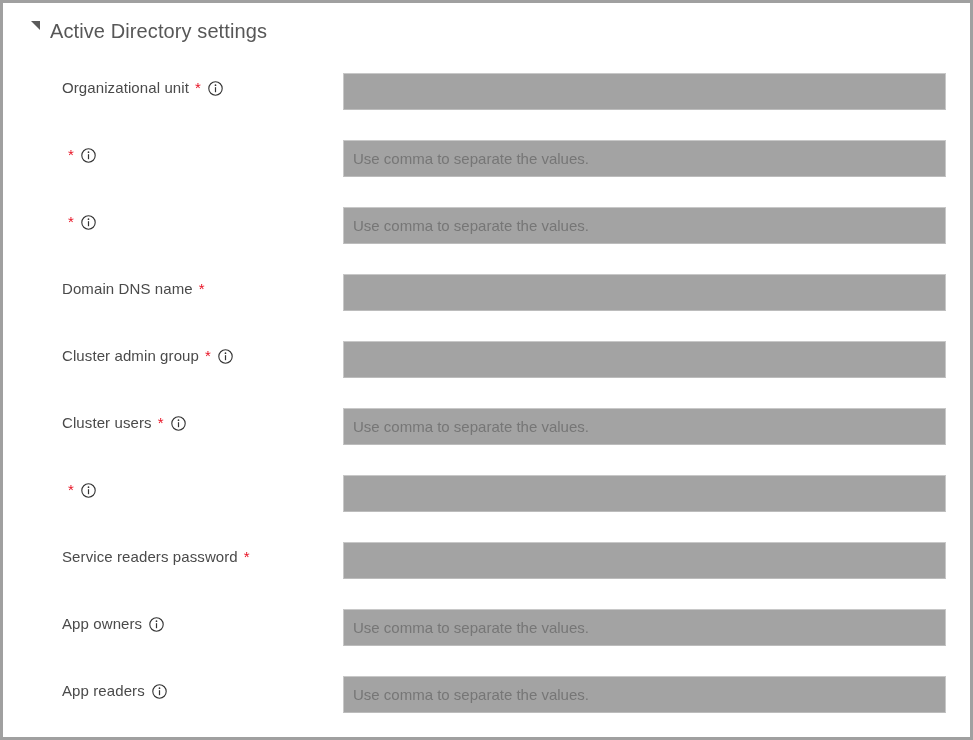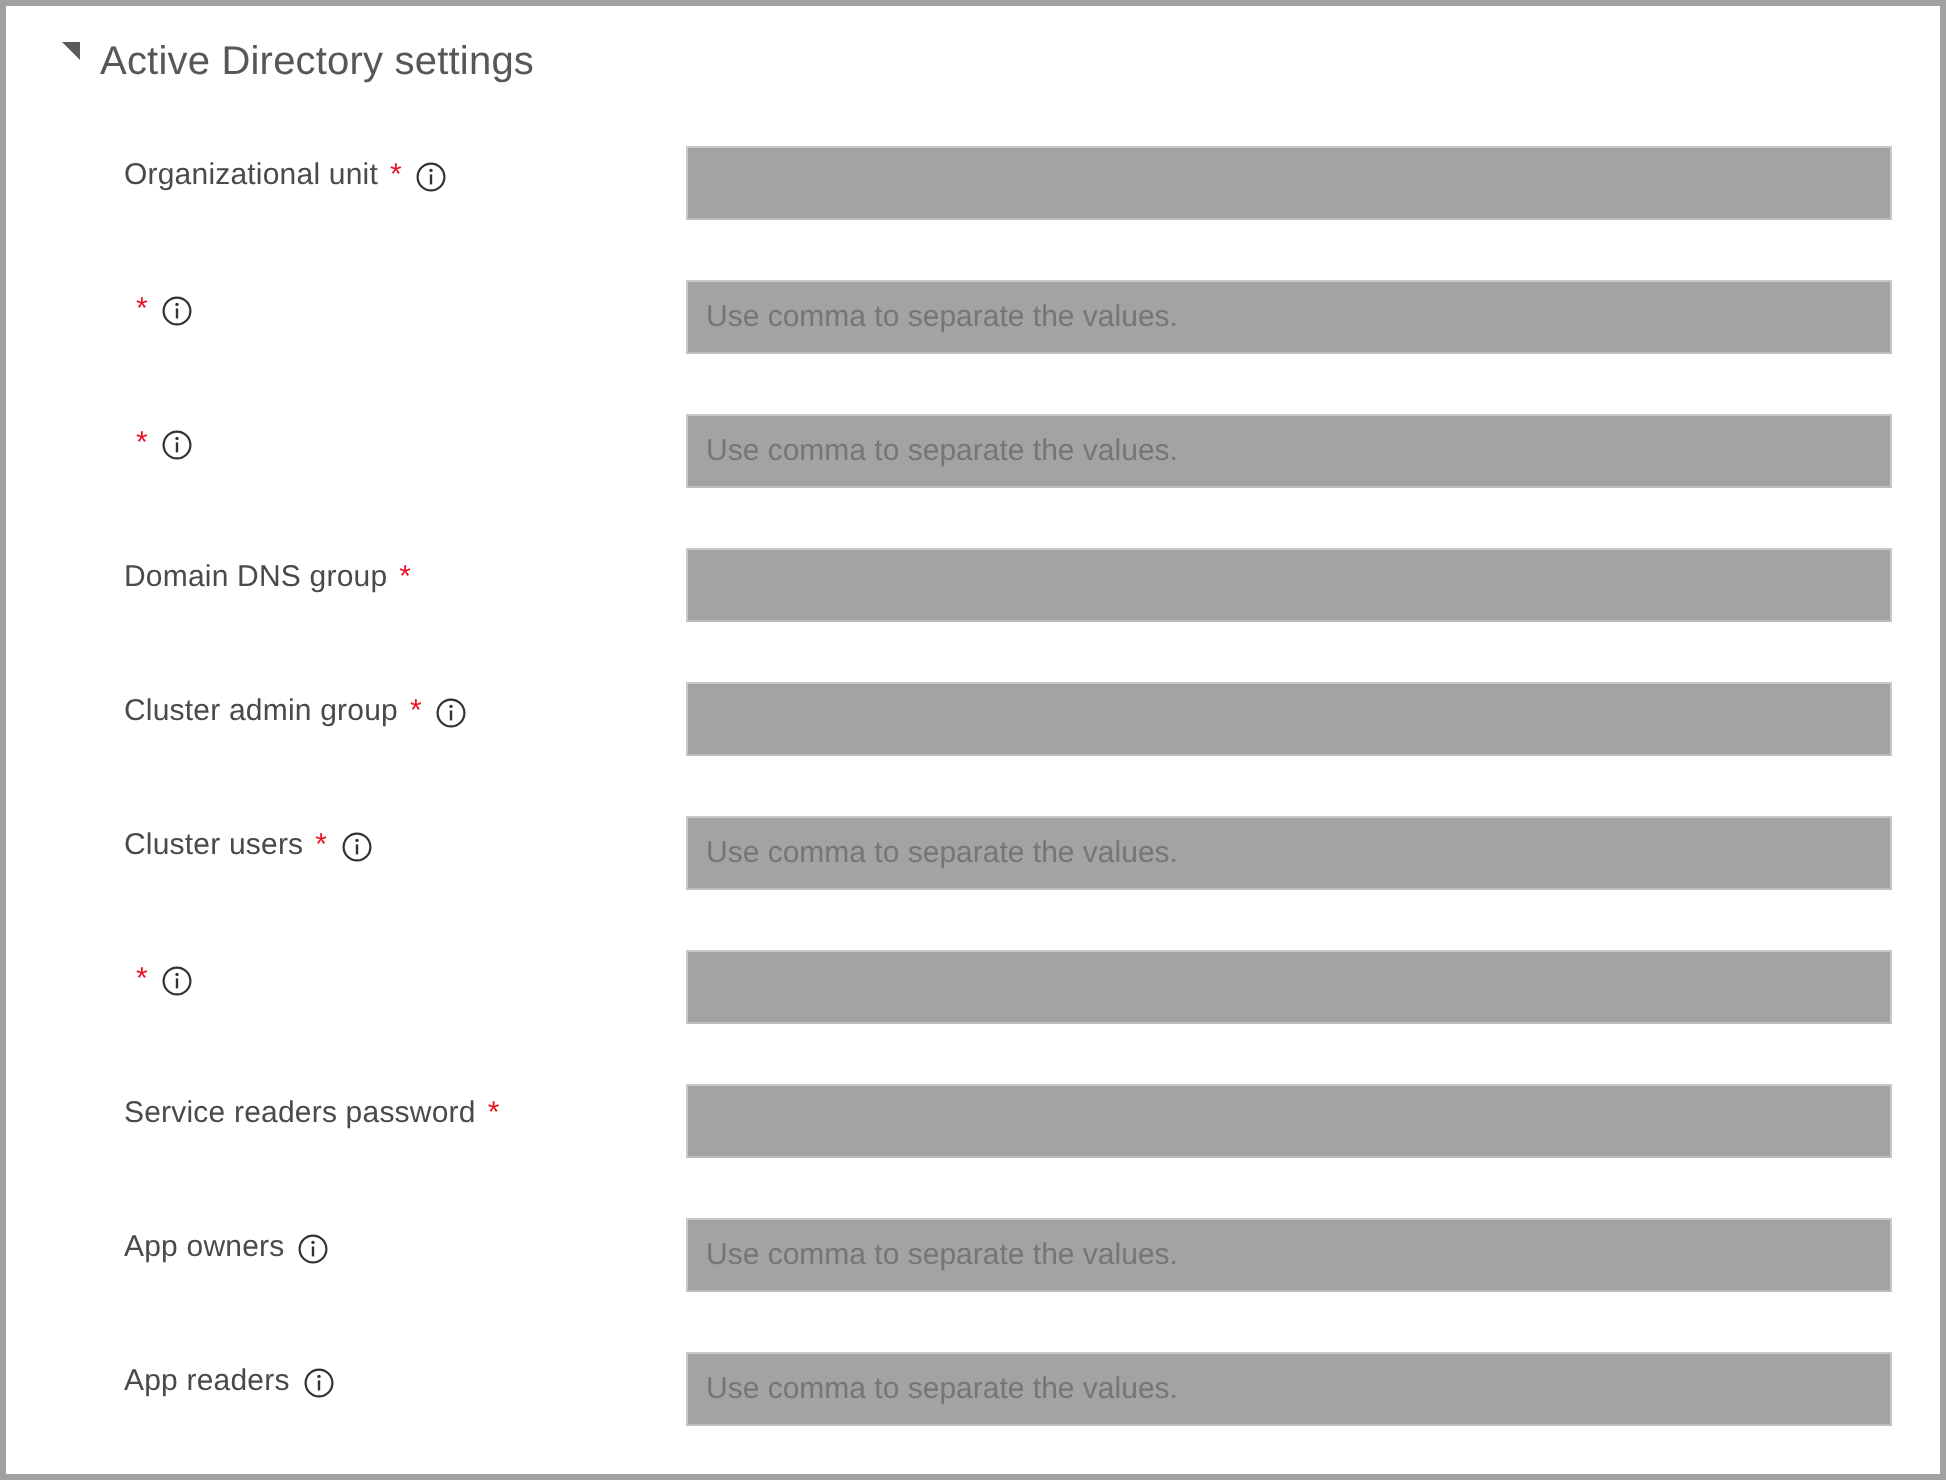--- a/index.html
+++ b/index.html
@@ -164,21 +164,21 @@
               <circle cx="7.5" cy="7.5" r="6.7" fill="none" stroke="#333333" stroke-width="1.1"></circle>
               <circle cx="7.5" cy="4.2" r="0.85" fill="#333333"></circle>
               <rect x="6.9" y="6.2" width="1.2" height="5.0" fill="#333333"></rect>
             </svg>
           </span>
         </label>
         <input type="text" class="row-input" placeholder="Use comma to separate the values." style="">
       </div>
       <div class="form-row">
         <label class="row-label">
-          <span class="label-text">Domain DNS group</span>
+          <span class="label-text">Domain DNS name</span>
           <span class="required-star">*</span>
         </label>
         <input type="text" class="row-input" placeholder="" style="">
       </div>
       <div class="form-row">
         <label class="row-label">
           <span class="label-text">Cluster admin group</span>
           <span class="required-star">*</span>
           <span class="info-icon">
             <svg width="15" height="15" viewBox="0 0 15 15">

